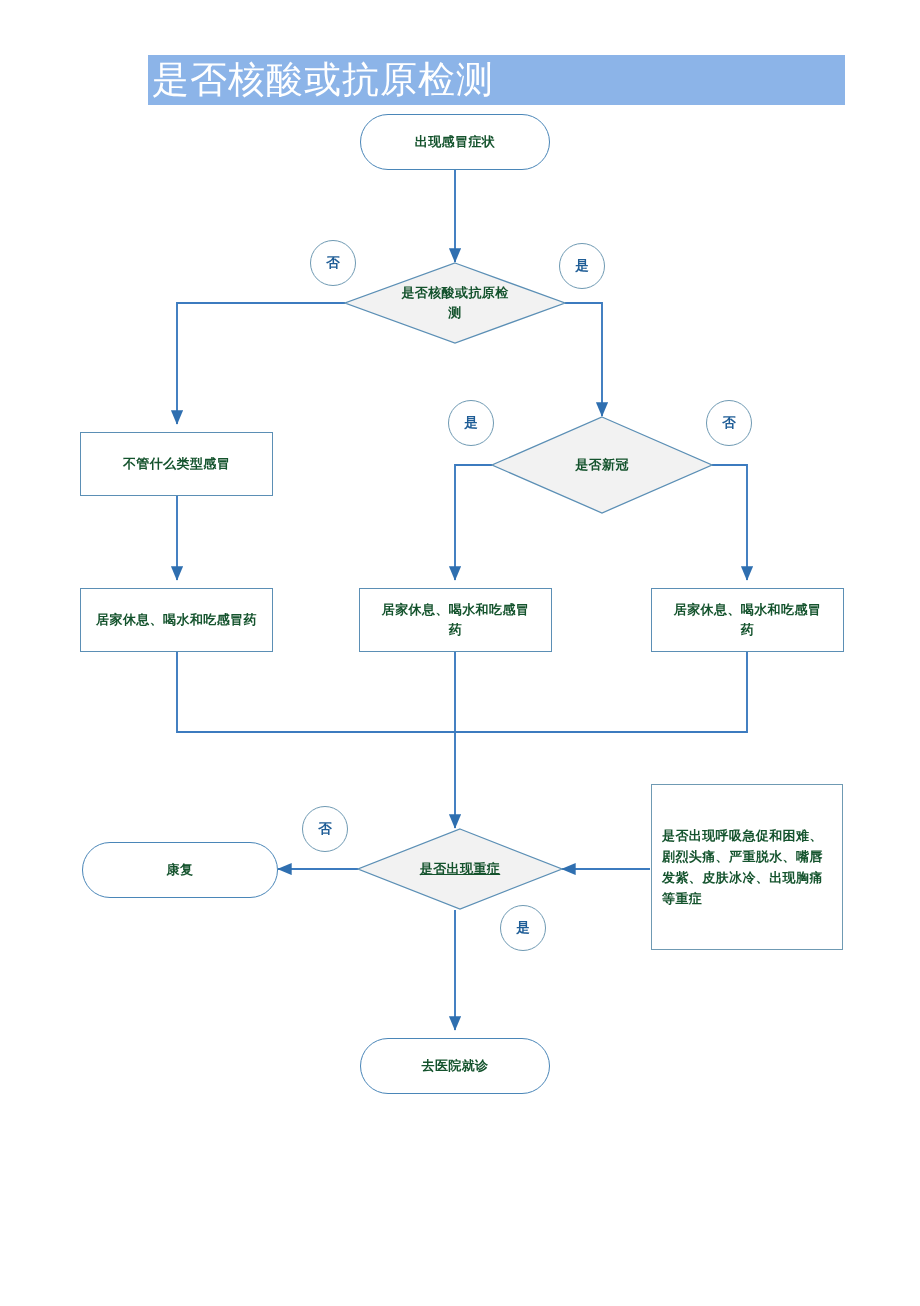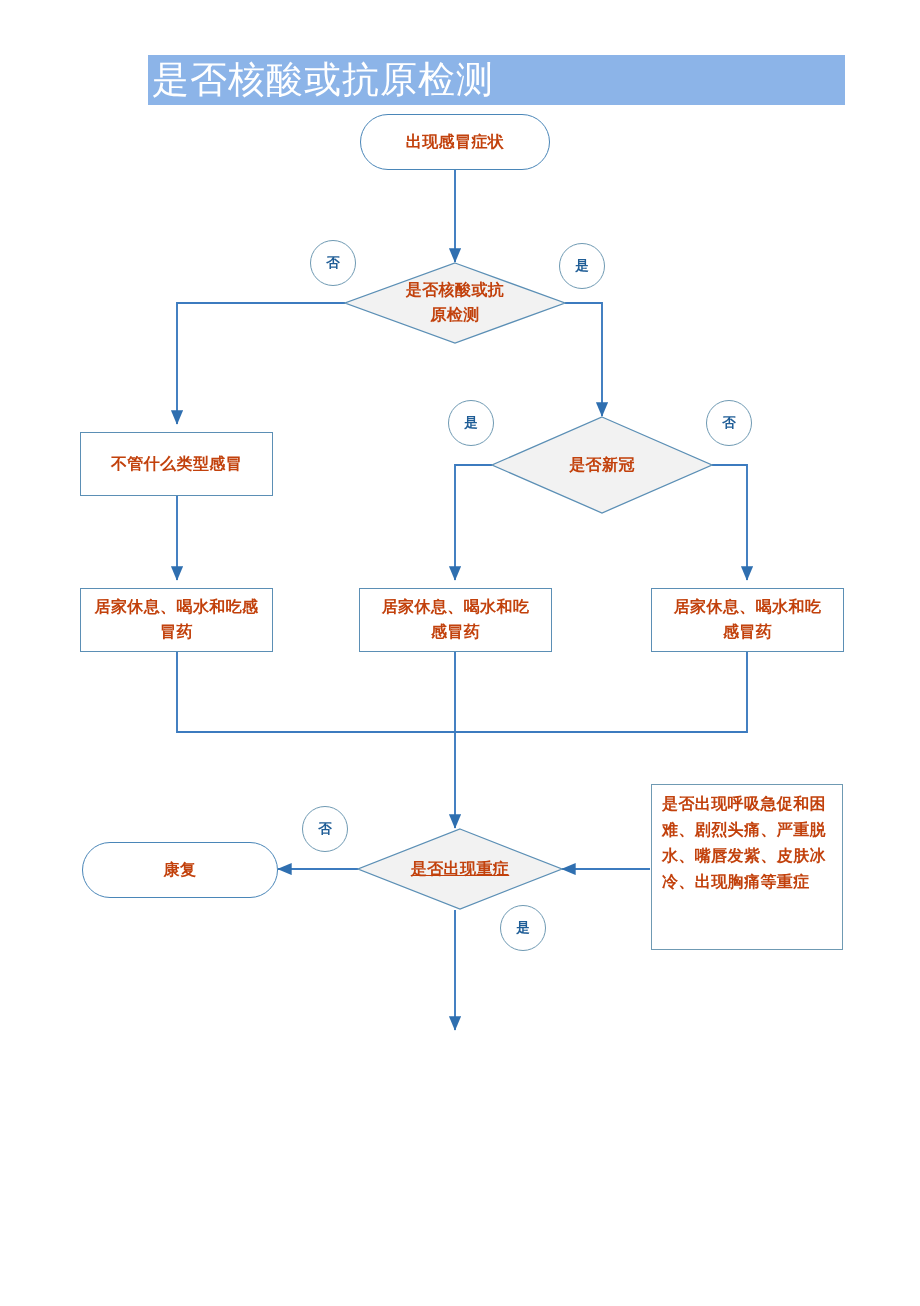--- a/index.html
+++ b/index.html
@@ -37,22 +37,22 @@
     color: #ffffff;
     font-size: 37px;
     font-weight: 400;
     letter-spacing: 1px;
     white-space: nowrap;
     font-family: "DejaVu Sans", "Liberation Sans", sans-serif;
   }
 
   
   .node-text {
-    color: #c2410c;
-    font-size: 16px;
+    color: #14532d;
+    font-size: 13px;
     font-weight: bold;
     line-height: 1.55;
     text-align: center;
     letter-spacing: 0.4px;
     font-family: "DejaVu Sans", "Liberation Sans", sans-serif;
   }
 
   
   .terminal {
     position: absolute;
@@ -76,21 +76,21 @@
     align-items: center;
     justify-content: center;
     padding: 16px 6px;
   }
   .note-box {
     position: absolute;
     box-sizing: border-box;
     border: 1.3px solid #6f9ab3;
     background: #ffffff;
     display: flex;
-    align-items: flex-start;
+    align-items: center;
     justify-content: flex-start;
     padding: 6px 10px;
   }
   .note-box .node-text {
     text-align: left;
     line-height: 1.62;
   }
 
   
   .decision {
@@ -253,14 +253,17 @@
   </div>
 
   <div class="terminal" style="left:82px; top:842px; width:196px; height:56px;">
     <span class="node-text">康复</span>
   </div>
 
   <div class="note-box" style="left:651px; top:784px; width:192px; height:166px;">
     <span class="node-text" style="width:170px;">是否出现呼吸急促和困难、剧烈头痛、严重脱水、嘴唇发紫、皮肤冰冷、出现胸痛等重症</span>
   </div>
 
+  <div class="terminal" style="left:360px; top:1038px; width:190px; height:56px;">
+    <span class="node-text">去医院就诊</span>
+  </div>
 
 </div>
 
 </body></html>

